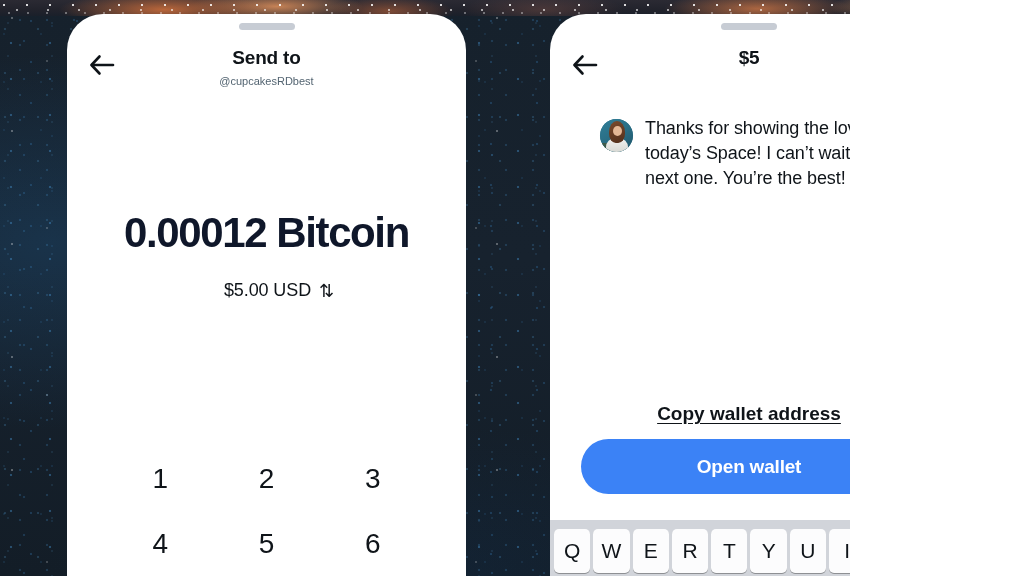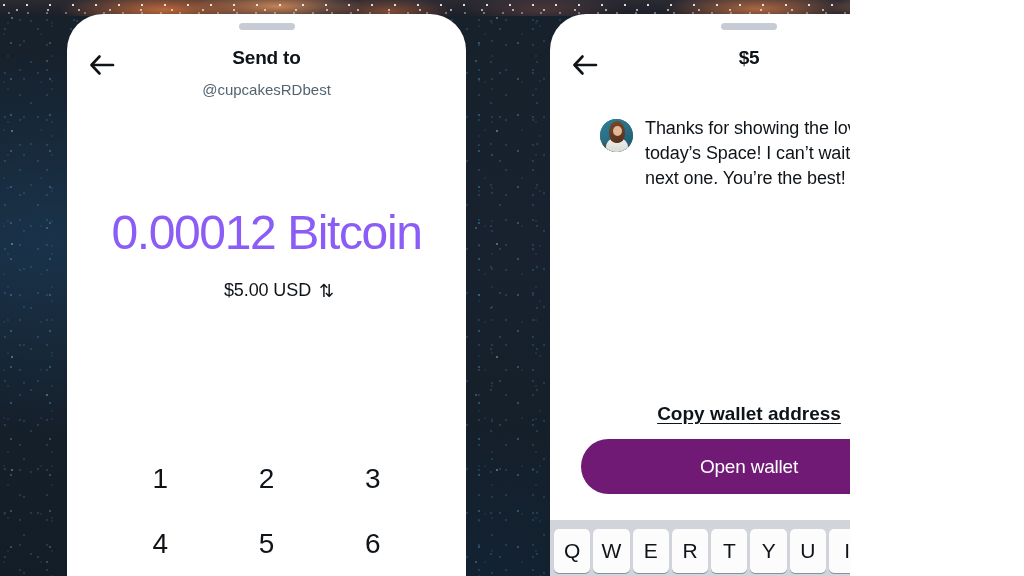--- a/index.html
+++ b/index.html
@@ -120,37 +120,37 @@
   .back-arrow svg { display: block; }
   .nav-titles { text-align: center; }
   .nav-title {
     font-size: 19px;
     font-weight: 700;
     color: #0f1419;
     letter-spacing: -0.2px;
     line-height: 24px;
   }
   .nav-sub {
-    font-size: 15px;
+    font-size: 11px;
     color: #536471;
     line-height: 21px;
-    margin-top: 9px;
+    margin-top: 1px;
   }
 
   
   .amount-wrap {
     flex: none;
     margin-top: 106px;
     text-align: center;
     padding: 0 14px;
   }
   .amount-main {
-    font-size: 48px;
-    font-weight: 400;
-    color: #8b5cf6;
+    font-size: 42px;
+    font-weight: 700;
+    color: #0f172a;
     letter-spacing: -1.4px;
     line-height: 50px;
     white-space: nowrap;
   }
   .amount-sub {
     margin-top: 22px;
     font-size: 18px;
     color: #0f1419;
     letter-spacing: -0.1px;
     display: inline-flex;
@@ -256,25 +256,25 @@
     text-underline-offset: 3px;
     margin-bottom: 14px;
     cursor: pointer;
   }
   .cta-button {
     display: block;
     width: 100%;
     height: 55px;
     border: none;
     border-radius: 30px;
-    background: #701a75;
+    background: #3b82f6;
     color: #ffffff;
     font-family: inherit;
     font-size: 19px;
-    font-weight: 400;
+    font-weight: 700;
     letter-spacing: -0.2px;
     cursor: pointer;
   }
   .actions-gap { height: 26px; }
 
   
   .keyboard {
     flex: none;
     background: #d1d4da;
     padding: 9px 4px 0;

